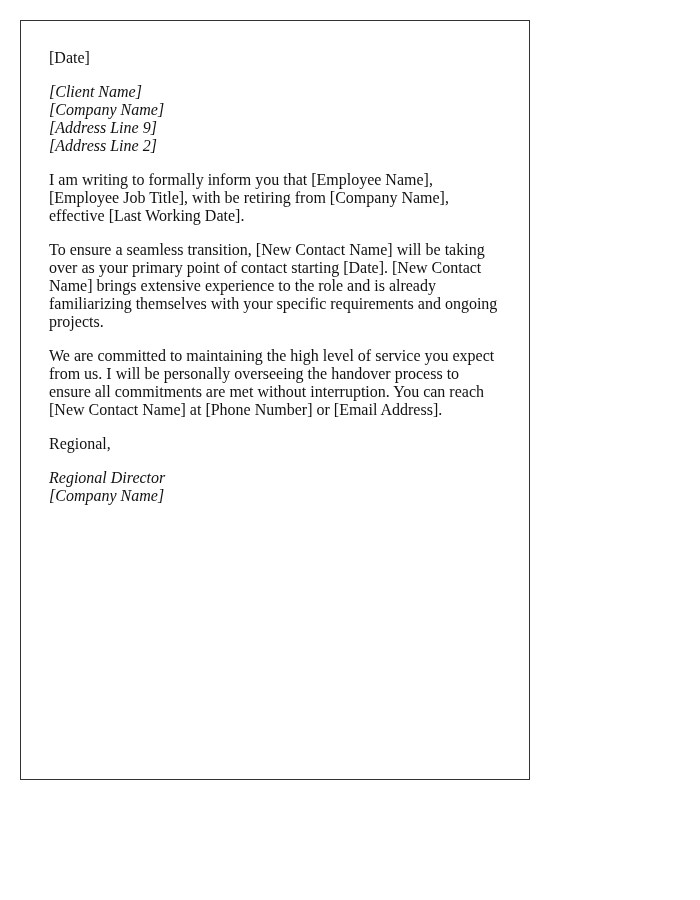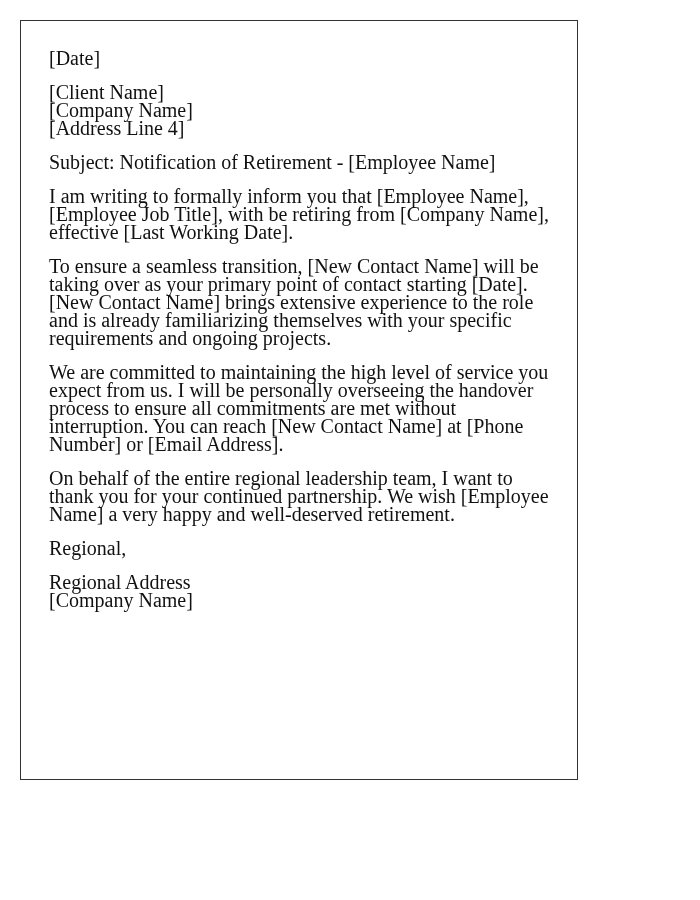--- a/index.html
+++ b/index.html
@@ -1,50 +1,49 @@
 <!DOCTYPE html>
 <html><head>
 <meta charset="utf-8">
 <style>
   html, body { margin: 0; padding: 0; background: #ffffff; }
   body { width: 700px; height: 900px; position: relative; overflow: hidden; }
   .letter {
     position: absolute;
     left: 20px; top: 20px;
-    width: 558px; height: 760px;
+    width: 510px; height: 760px;
     border: 1px solid #333333;
     box-sizing: border-box;
     padding: 28px 28px 0 28px;
     font-family: "Liberation Serif", "DejaVu Serif", serif;
-    font-size: 20px;
+    font-size: 16px;
     line-height: 18px;
     color: #111111;
   }
   .letter p { margin: 0 0 16px 0; }
-  .letter .line { display: block; }
+  .letter .line { display: block; font-style: italic; }
 </style>
 </head>
 <body>
 
 <div class="letter">
   <p>[Date]</p>
 
   <p>
     <span class="line">[Client Name]</span>
     <span class="line">[Company Name]</span>
-    <span class="line">[Address Line 4]</span>
+    <span class="line">[Address Line 9]</span>
+    <span class="line">[Address Line 2]</span>
   </p>
 
-  <p>Subject: Notification of Retirement - [Employee Name]</p>
 
 
   <p>I am writing to formally inform you that [Employee Name], [Employee Job Title], with be retiring from [Company Name], effective [Last Working Date].</p>
   <p>To ensure a seamless transition, [New Contact Name] will be taking over as your primary point of contact starting [Date]. [New Contact Name] brings extensive experience to the role and is already familiarizing themselves with your specific requirements and ongoing projects.</p>
   <p>We are committed to maintaining the high level of service you expect from us. I will be personally overseeing the handover process to ensure all commitments are met without interruption. You can reach [New Contact Name] at [Phone Number] or [Email Address].</p>
-  <p>On behalf of the entire regional leadership team, I want to thank you for your continued partnership. We wish [Employee Name] a very happy and well-deserved retirement.</p>
 
   <p>Regional,</p>
 
   <p>
-    <span class="line">Regional Address</span>
+    <span class="line">Regional Director</span>
     <span class="line">[Company Name]</span>
   </p>
 </div>
 
 </body></html>

